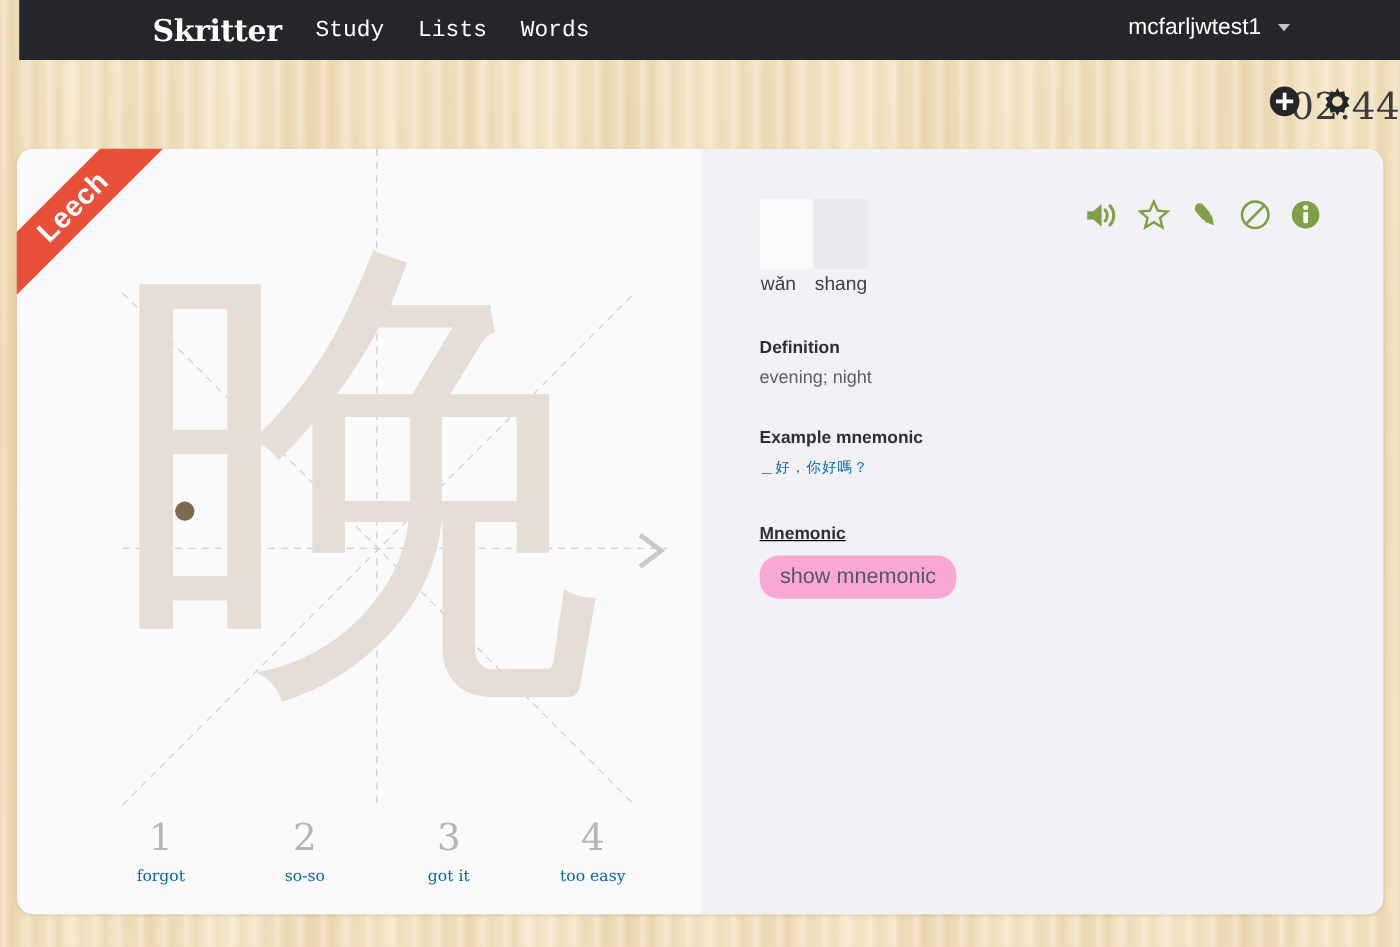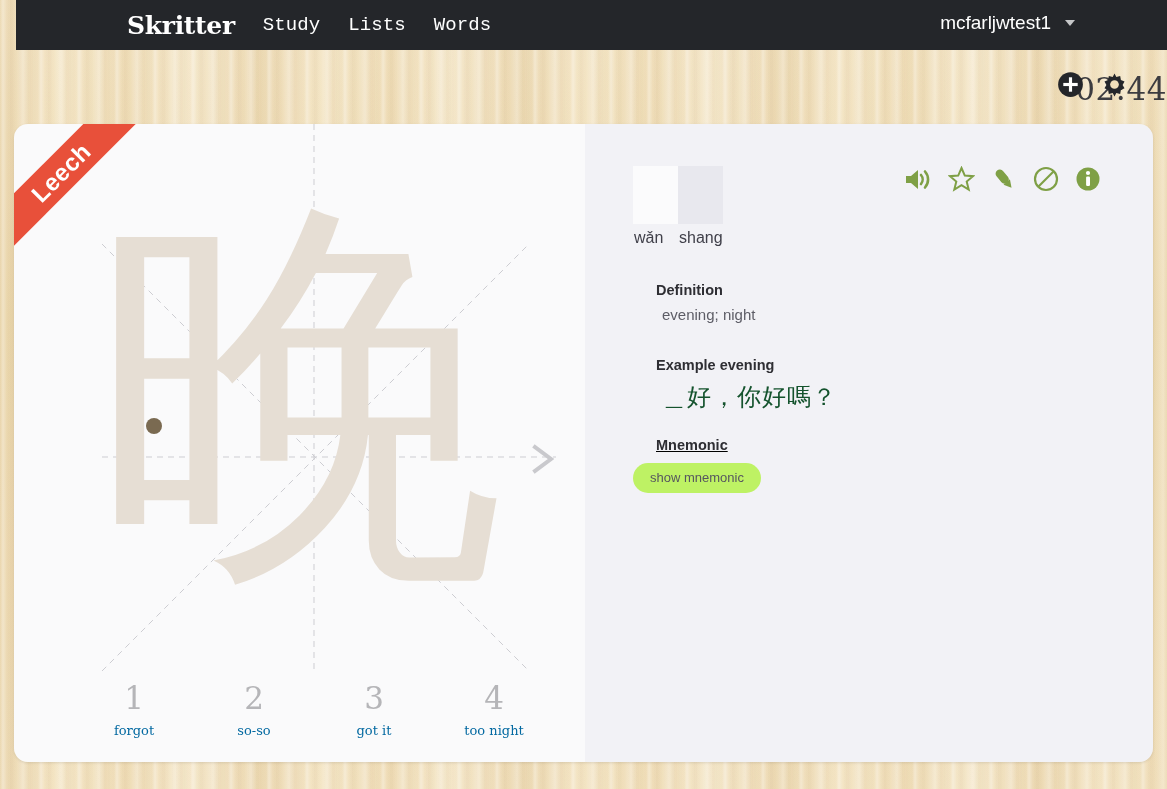--- a/index.html
+++ b/index.html
@@ -235,41 +235,40 @@
     gap: 16px;
   }
   .info-icon { cursor: pointer; display: block; }
 
   .section { position: absolute; left: 48px; }
   .sec-head {
     font-size: 14.5px;
     font-weight: bold;
     color: #2e2e33;
     margin-bottom: 8px;
-    margin-left: 23px;
-  }
-  .sec-body { font-size: 15px; color: #5d5d66; margin-left: 29px; }
+  }
+  .sec-body { font-size: 15px; color: #5d5d66; }
   .sec-body.cjk {
     font-family: "DejaVu Sans", sans-serif;
-    font-size: 24px;
-    color: #14532d;
+    font-size: 12px;
+    color: #0369a1;
     letter-spacing: 1px;
   }
 
   #sec-definition { top: 158px; }
   #sec-example    { top: 233px; }
   #sec-mnemonic   { top: 313px; text-decoration: underline; }
 
   .pill {
     display: inline-block;
-    background: #bef264;
+    background: #f9a8d4;
     color: #56565f;
     border-radius: 16px;
     padding: 7px 17px 8px;
-    font-size: 13px;
+    font-size: 18px;
     cursor: pointer;
     margin-top: 2px;
   }
 </style>
 </head>
 <body>
 
 <div class="navbar">
   <div class="nav-brand">Skritter</div>
   <div class="nav-link">Study</div>
@@ -324,21 +323,21 @@
       <div class="grade">
         <div class="grade-num">2</div>
         <div class="grade-label">so-so</div>
       </div>
       <div class="grade">
         <div class="grade-num">3</div>
         <div class="grade-label">got it</div>
       </div>
       <div class="grade">
         <div class="grade-num">4</div>
-        <div class="grade-label">too night</div>
+        <div class="grade-label">too easy</div>
       </div>
     </div>
 
   </div>
 
   <div class="info-pane">
 
     <div class="char-boxes">
       <div class="char-box active"></div>
       <div class="char-box inactive"></div>
@@ -374,21 +373,21 @@
         <rect x="11.1" y="10.6" width="3.9" height="9.4" rx="1.2" fill="#ffffff"></rect>
       </svg>
     </div>
 
     <div class="section" id="sec-definition">
       <div class="sec-head">Definition</div>
       <div class="sec-body">evening; night</div>
     </div>
 
     <div class="section" id="sec-example">
-      <div class="sec-head">Example evening</div>
+      <div class="sec-head">Example mnemonic</div>
       <div class="sec-body cjk">＿好，你好嗎？</div>
     </div>
 
     <div class="section" id="sec-mnemonic">
       <div class="sec-head">Mnemonic</div>
       <div class="pill">show mnemonic</div>
     </div>
 
   </div>
 </div>

